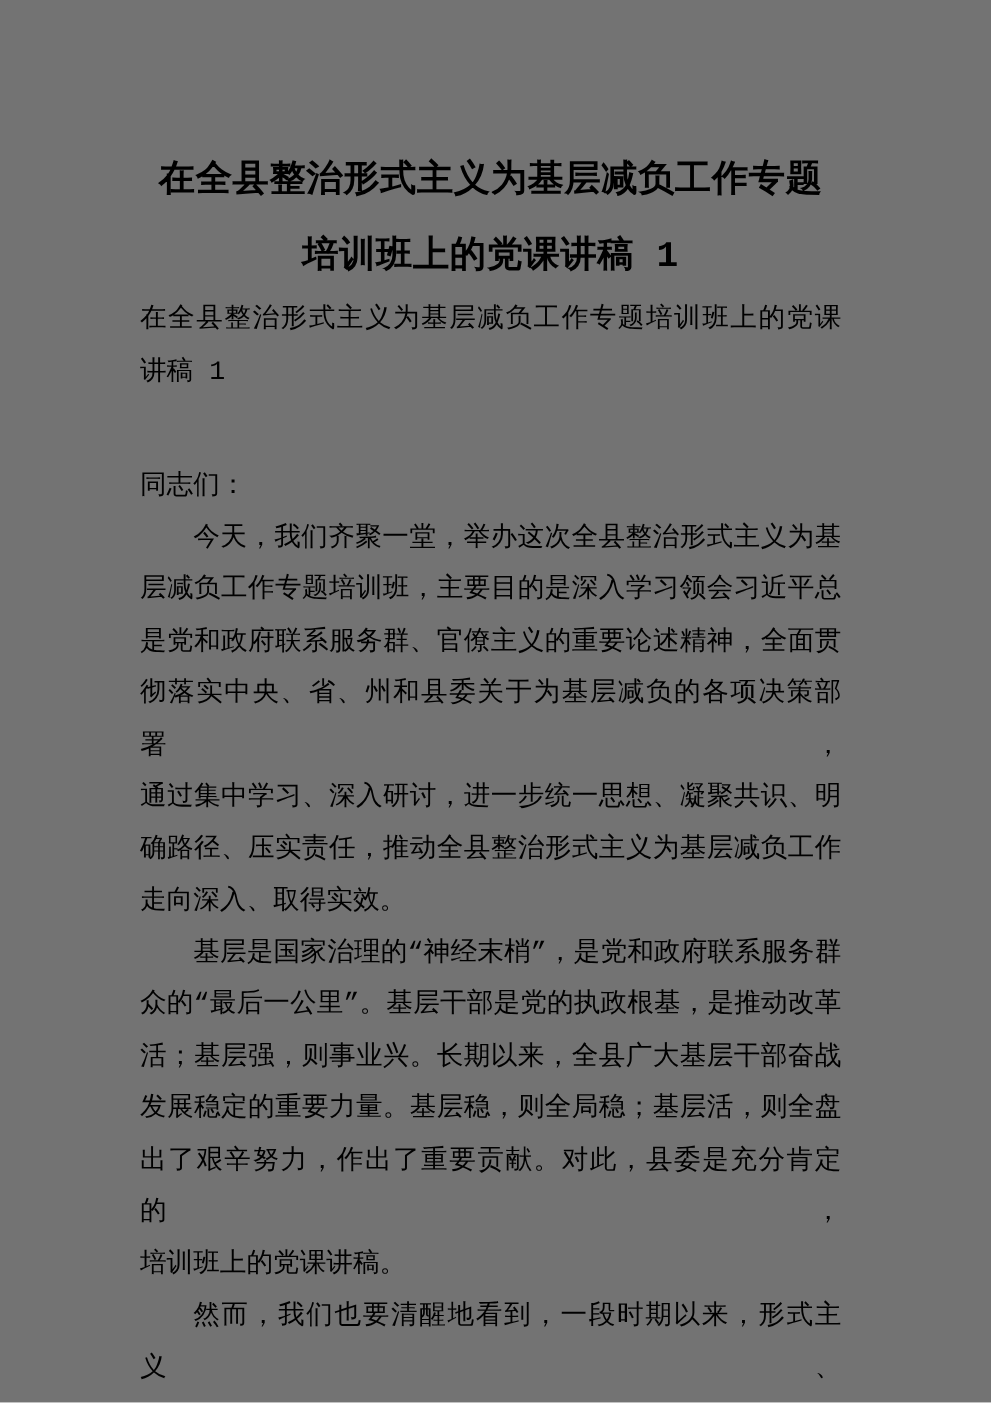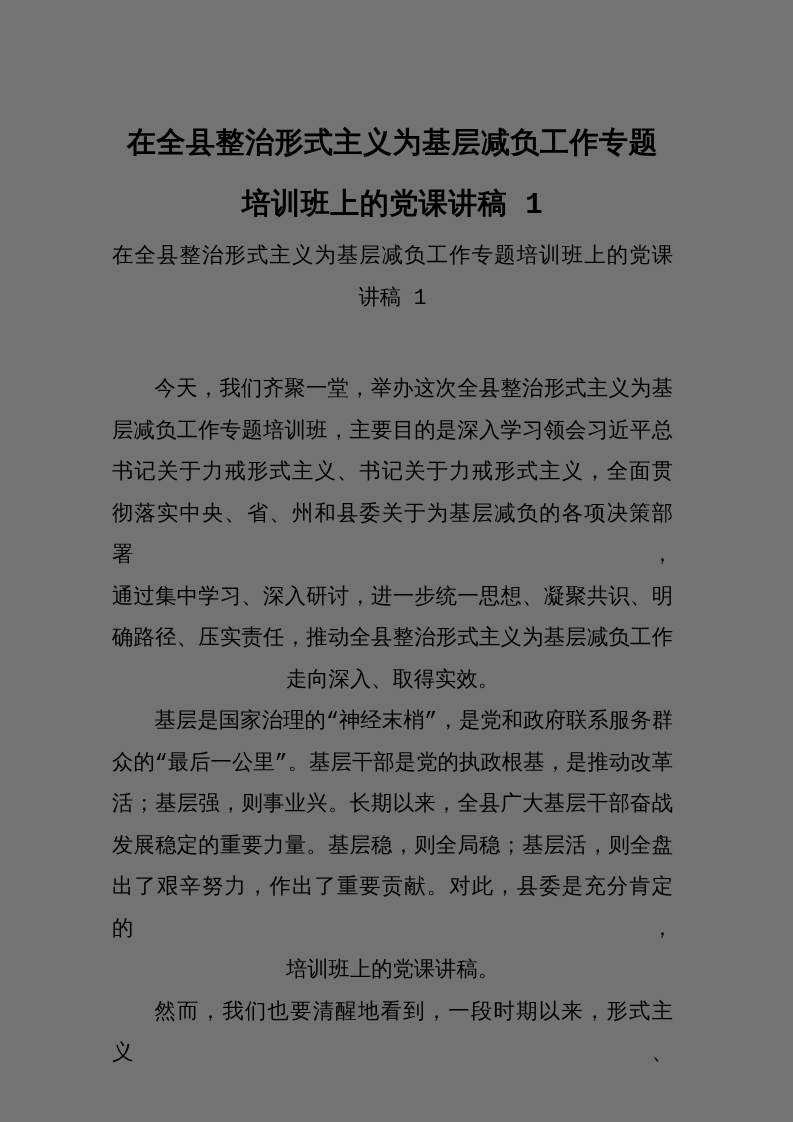--- a/index.html
+++ b/index.html
@@ -27,21 +27,20 @@
     font-weight: 700;
     line-height: 61px;
     text-align: center;
     letter-spacing: 0.5px;
   }
   .subtitle-line,
   .line {
     font-size: 21.3px;
     line-height: 41.5px;
     white-space: nowrap;
-    text-align: center;
   }
   .fill {
     white-space: normal;
     text-align: justify;
     text-align-last: justify;
   }
   .indent {
     text-indent: 42.6px;
   }
   .spacer {
@@ -59,25 +58,26 @@
       <div class="title-line">培训班上的党课讲稿 1</div>
     </div>
 
     <div>
       <div class="subtitle-line fill">在全县整治形式主义为基层减负工作专题培训班上的党课</div>
       <div class="subtitle-line">讲稿 1</div>
     </div>
 
     <div class="spacer"></div>
 
+    <div class="line">同志们：</div>
 
     <div id="doc-body">
         <div class="line fill indent">今天，我们齐聚一堂，举办这次全县整治形式主义为基</div>
         <div class="line fill">层减负工作专题培训班，主要目的是深入学习领会习近平总</div>
-        <div class="line fill">书记关于力戒形式主义、书记关于力戒形式主义，全面贯</div>
+        <div class="line fill">是党和政府联系服务群、官僚主义的重要论述精神，全面贯</div>
         <div class="line fill">彻落实中央、省、州和县委关于为基层减负的各项决策部署，</div>
         <div class="line fill">通过集中学习、深入研讨，进一步统一思想、凝聚共识、明</div>
         <div class="line fill">确路径、压实责任，推动全县整治形式主义为基层减负工作</div>
         <div class="line">走向深入、取得实效。</div>
         <div class="line fill indent">基层是国家治理的“神经末梢”，是党和政府联系服务群</div>
         <div class="line fill">众的“最后一公里”。基层干部是党的执政根基，是推动改革</div>
         <div class="line fill">活；基层强，则事业兴。长期以来，全县广大基层干部奋战</div>
         <div class="line fill">发展稳定的重要力量。基层稳，则全局稳；基层活，则全盘</div>
         <div class="line fill">出了艰辛努力，作出了重要贡献。对此，县委是充分肯定的，</div>
         <div class="line">培训班上的党课讲稿。</div>

